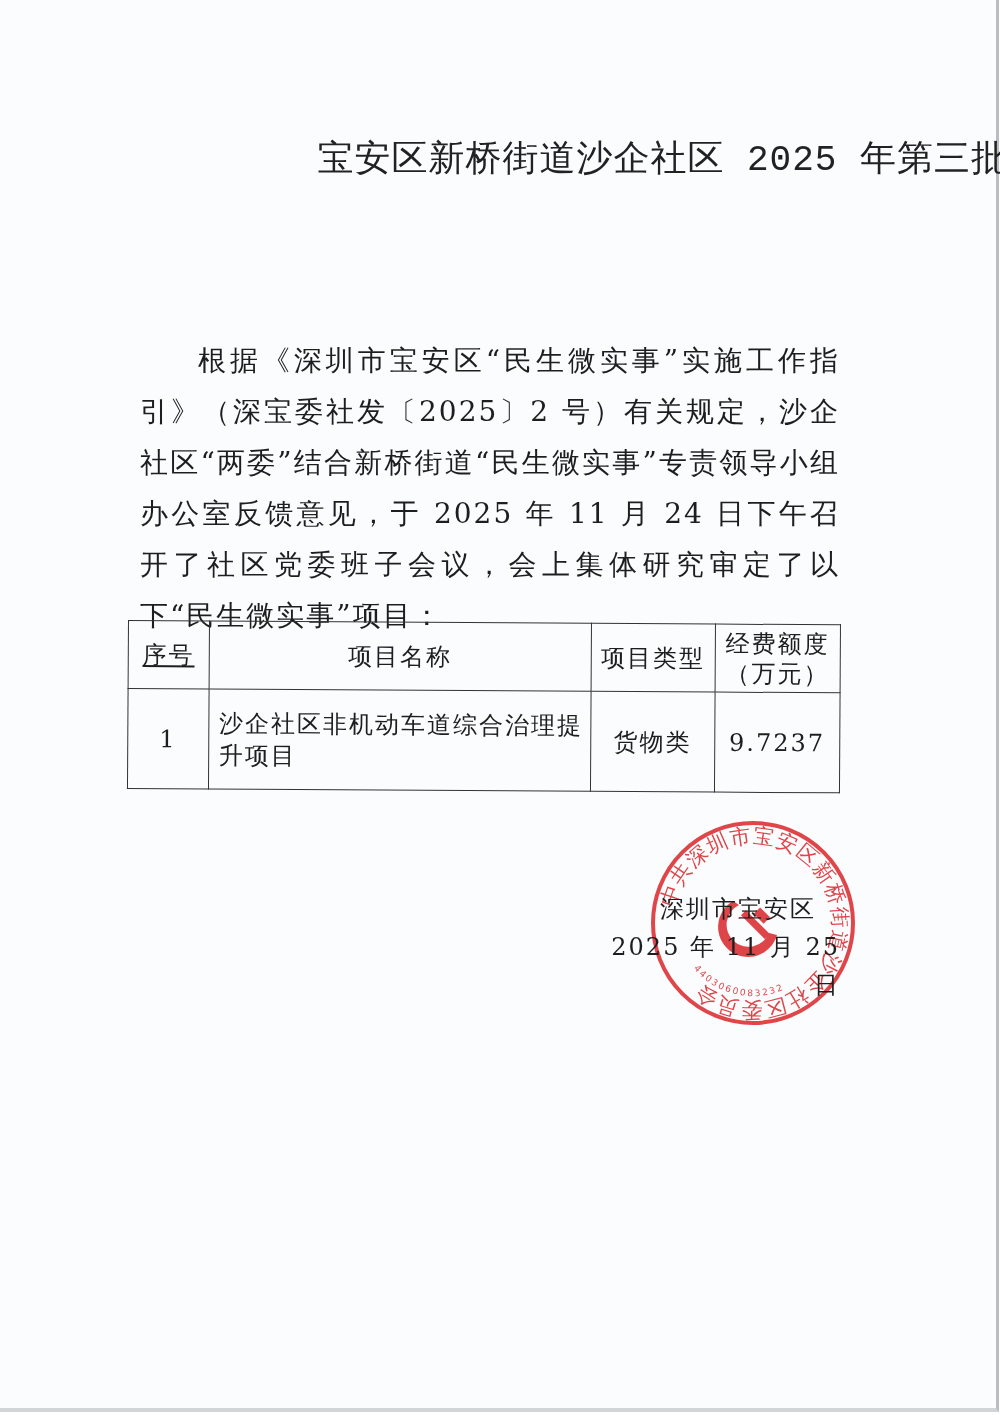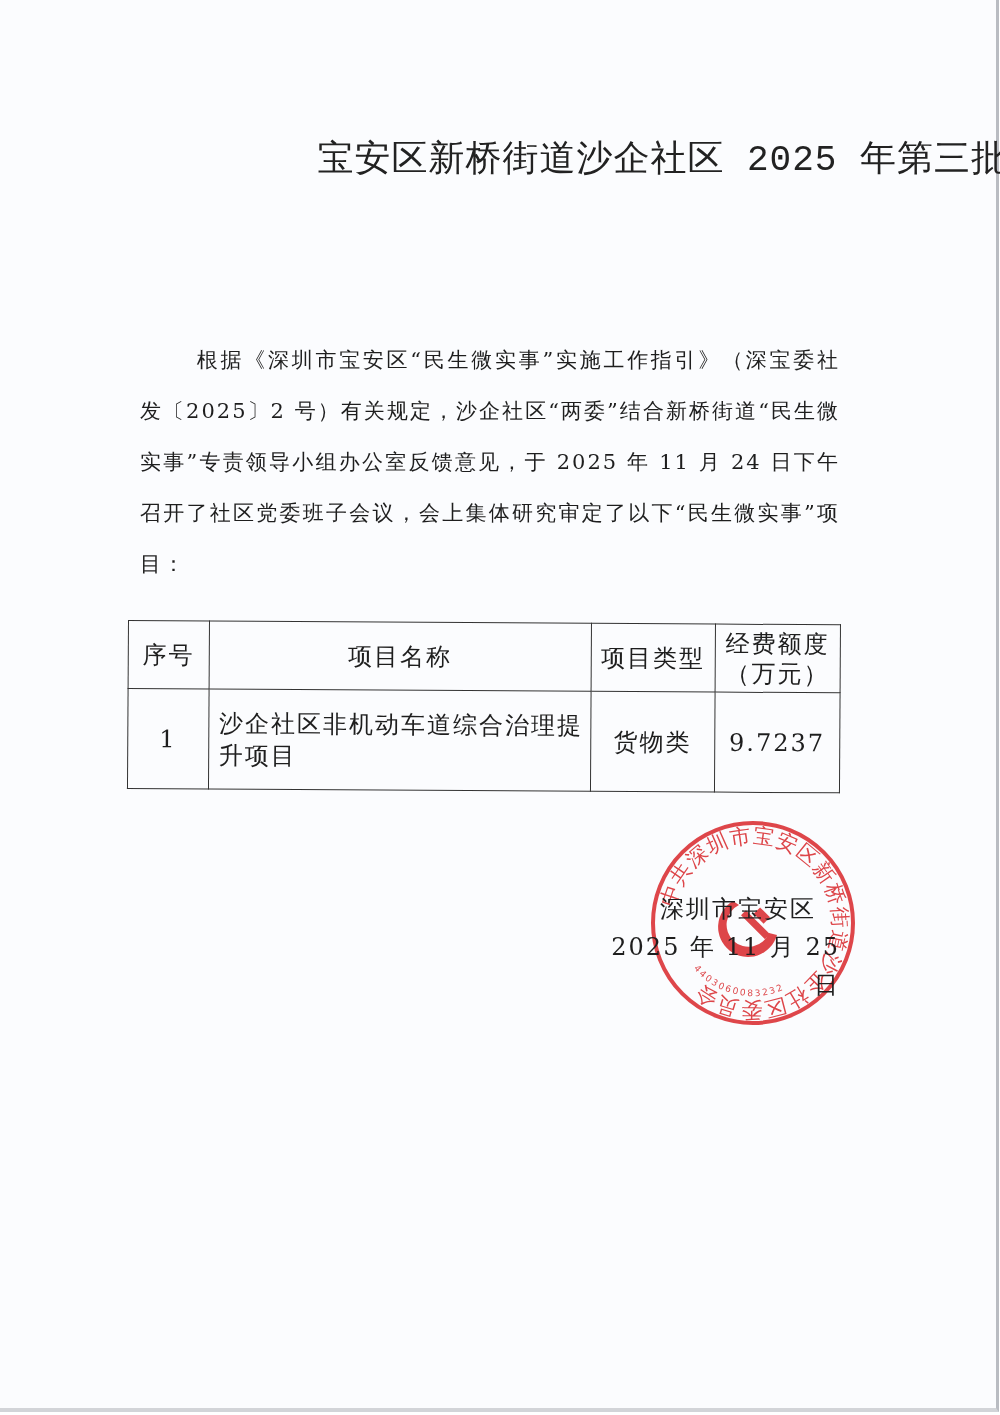--- a/index.html
+++ b/index.html
@@ -36,21 +36,21 @@
       padding-left: 8px;
     }
     .title.l1 { top: 134px; }
     .title.l2 { top: 205px; }
 
     .body-text {
       position: absolute;
       left: 140px;
       top: 335px;
       width: 700px;
-      font-size: 21px;
+      font-size: 28px;
       line-height: 51px;
       text-align: justify;
       letter-spacing: 2px;
       color: #1e1e1e;
     }
     .body-text .indent { display: inline-block; width: 56px; }
 
     table.projects {
       position: absolute;
       left: 128px;
@@ -64,21 +64,21 @@
     }
     table.projects th, table.projects td {
       border: 1.5px solid #333;
       text-align: center;
       font-weight: normal;
       padding: 0 6px;
       letter-spacing: 2px;
     }
     table.projects tr.head { height: 68px; }
     table.projects tr.row  { height: 100px; }
-    table.projects th.c-seq { width: 66px; }
+    table.projects th.c-seq { width: 66px; text-decoration: underline; }
     table.projects th.c-name { width: 362px; }
     table.projects th.c-type { width: 108px; }
     table.projects th.c-fee { width: 110px; line-height: 30px; }
     table.projects td.name { text-align: left; line-height: 32px; padding-left: 10px; }
 
     .stamp {
       position: absolute;
       left: 648px;
       top: 818px;
       width: 210px;

